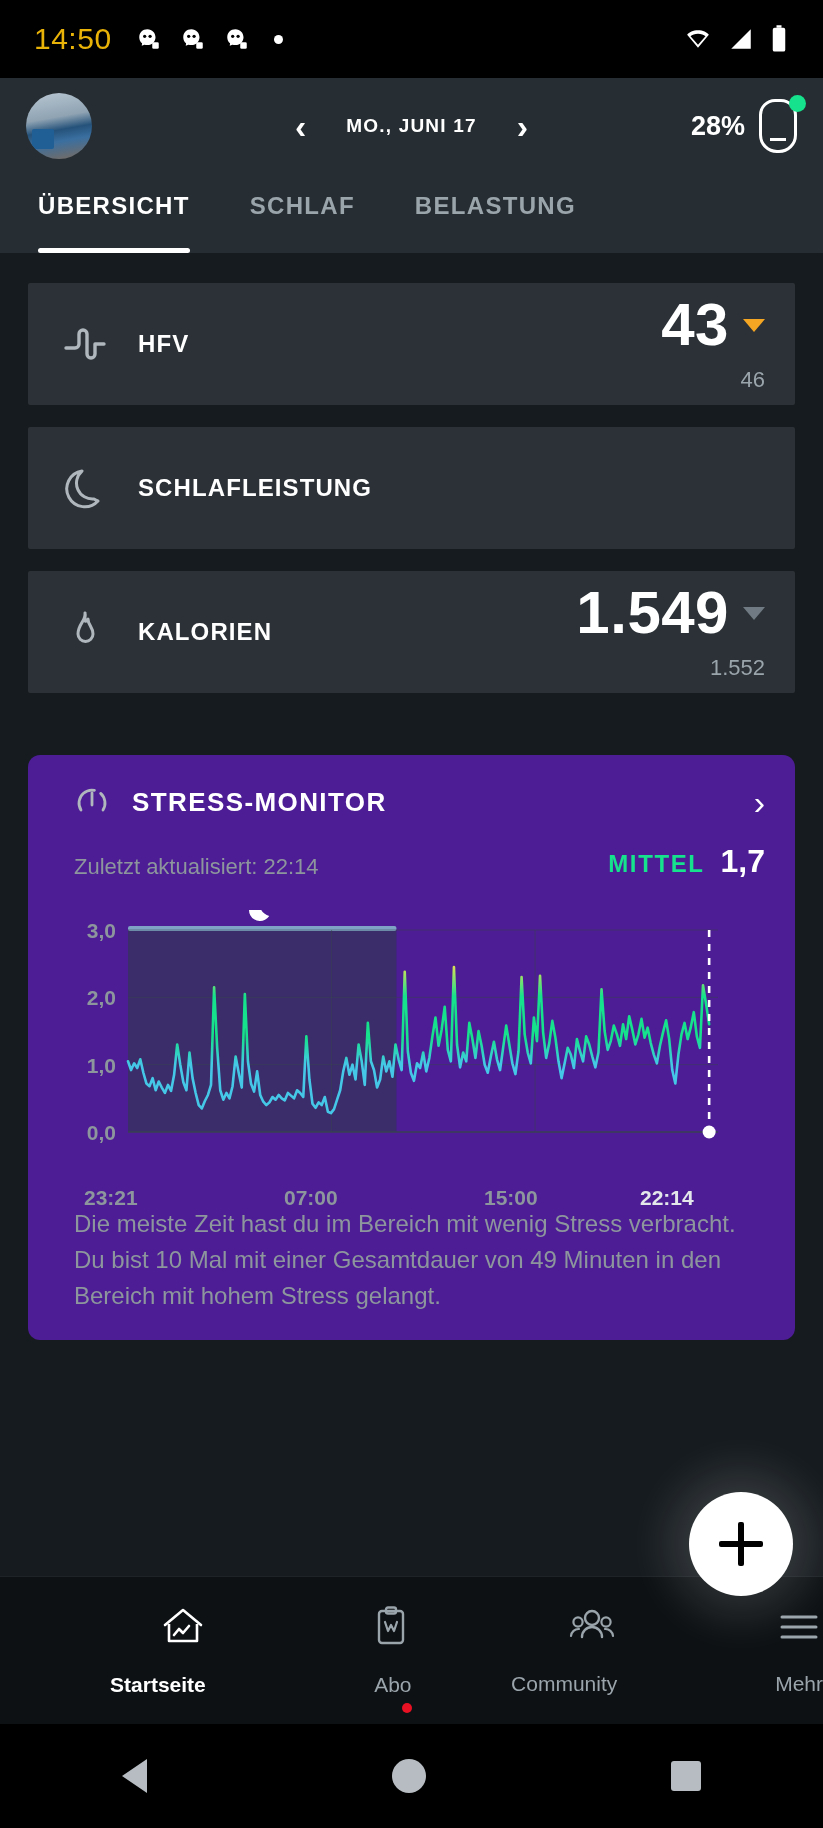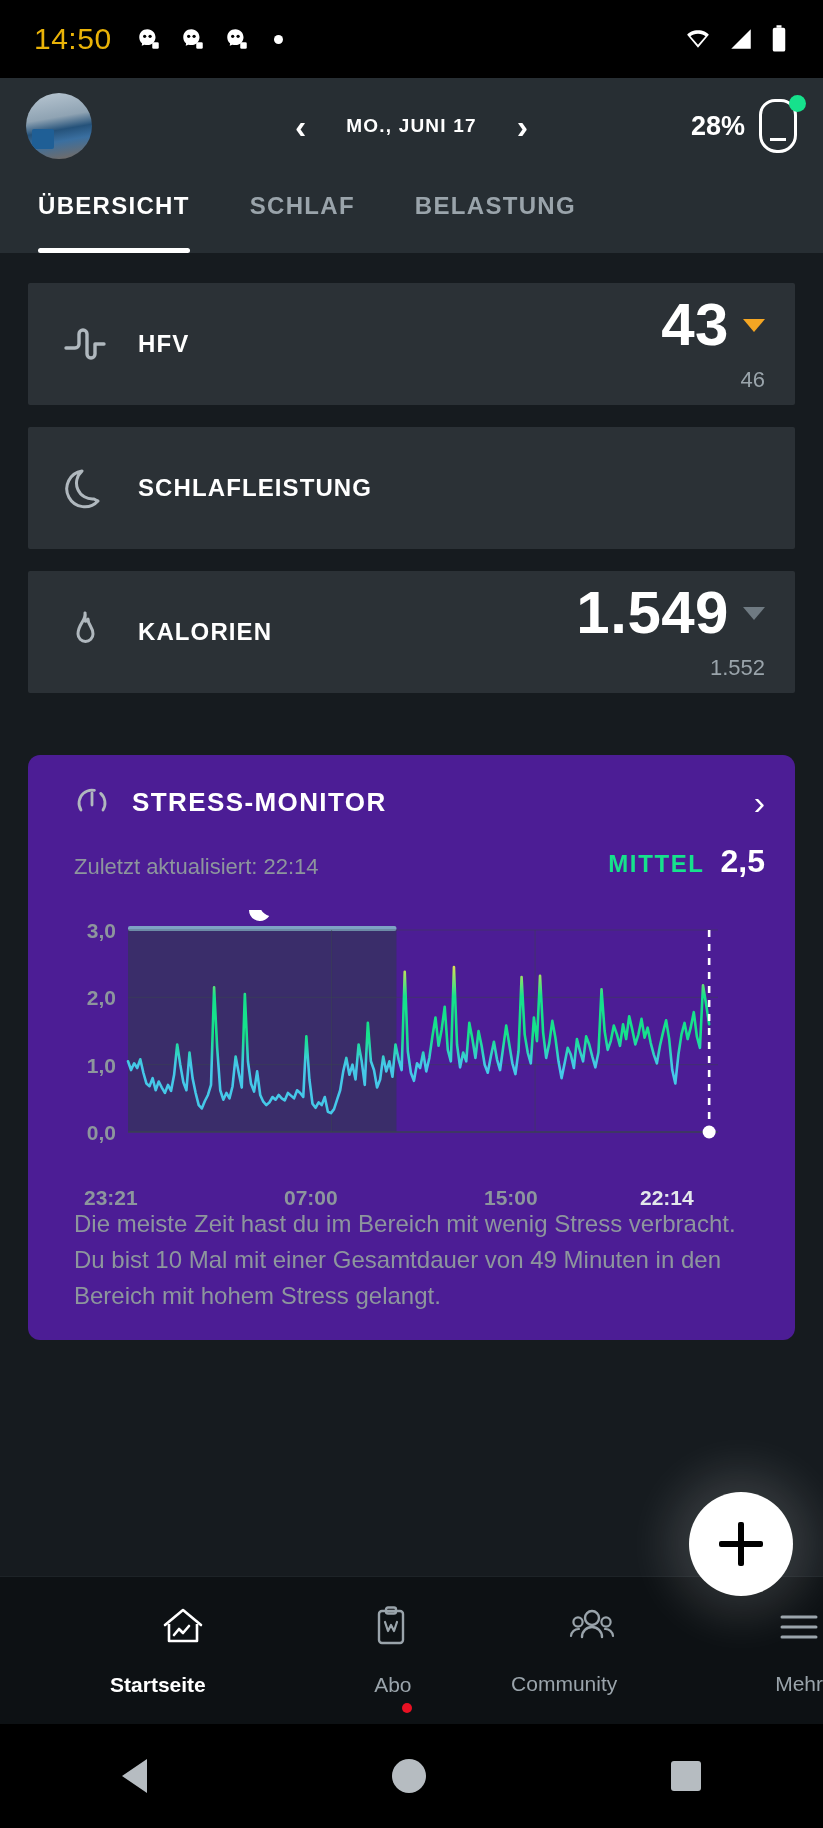--- a/index.html
+++ b/index.html
@@ -293,21 +293,21 @@
             <path d="M18 22V10" stroke="#b0b8be" stroke-width="2.8" stroke-linecap="round"></path>
           </svg>
       </span>
       <span class="sc-title">STRESS-MONITOR</span>
       <span class="sc-arrow">›</span>
     </div>
     <div class="sc-sub">
       <span class="sc-updated">Zuletzt aktualisiert: 22:14</span>
       <span class="sc-avg">
         <span class="sc-avg-label">MITTEL</span>
-        <span class="sc-avg-val">2,5</span>
+        <span class="sc-avg-val">1,7</span>
       </span>
     </div>
 
     <div class="chartwrap">
       <svg class="chart-svg" id="stress-chart-svg" width="648" height="268" viewBox="0 0 648 268">
           <rect x="54" y="20" width="268.45" height="202" fill="#2c3a47" fill-opacity="0.55"></rect>
           <rect x="54" y="16" width="268.45" height="5" fill="#7ea3c4" rx="2"></rect>
           <line x1="54" y1="222" x2="644" y2="222" stroke="#39454e" stroke-width="1.4" stroke-opacity="0.9"></line>
           <text x="42" y="230" fill="#8d969d" font-size="21" font-weight="700" text-anchor="end" font-family="&quot;Liberation Sans&quot;, sans-serif">0,0</text>
           <line x1="54" y1="154.66666666666669" x2="644" y2="154.66666666666669" stroke="#39454e" stroke-width="1" stroke-opacity="0.5"></line>

